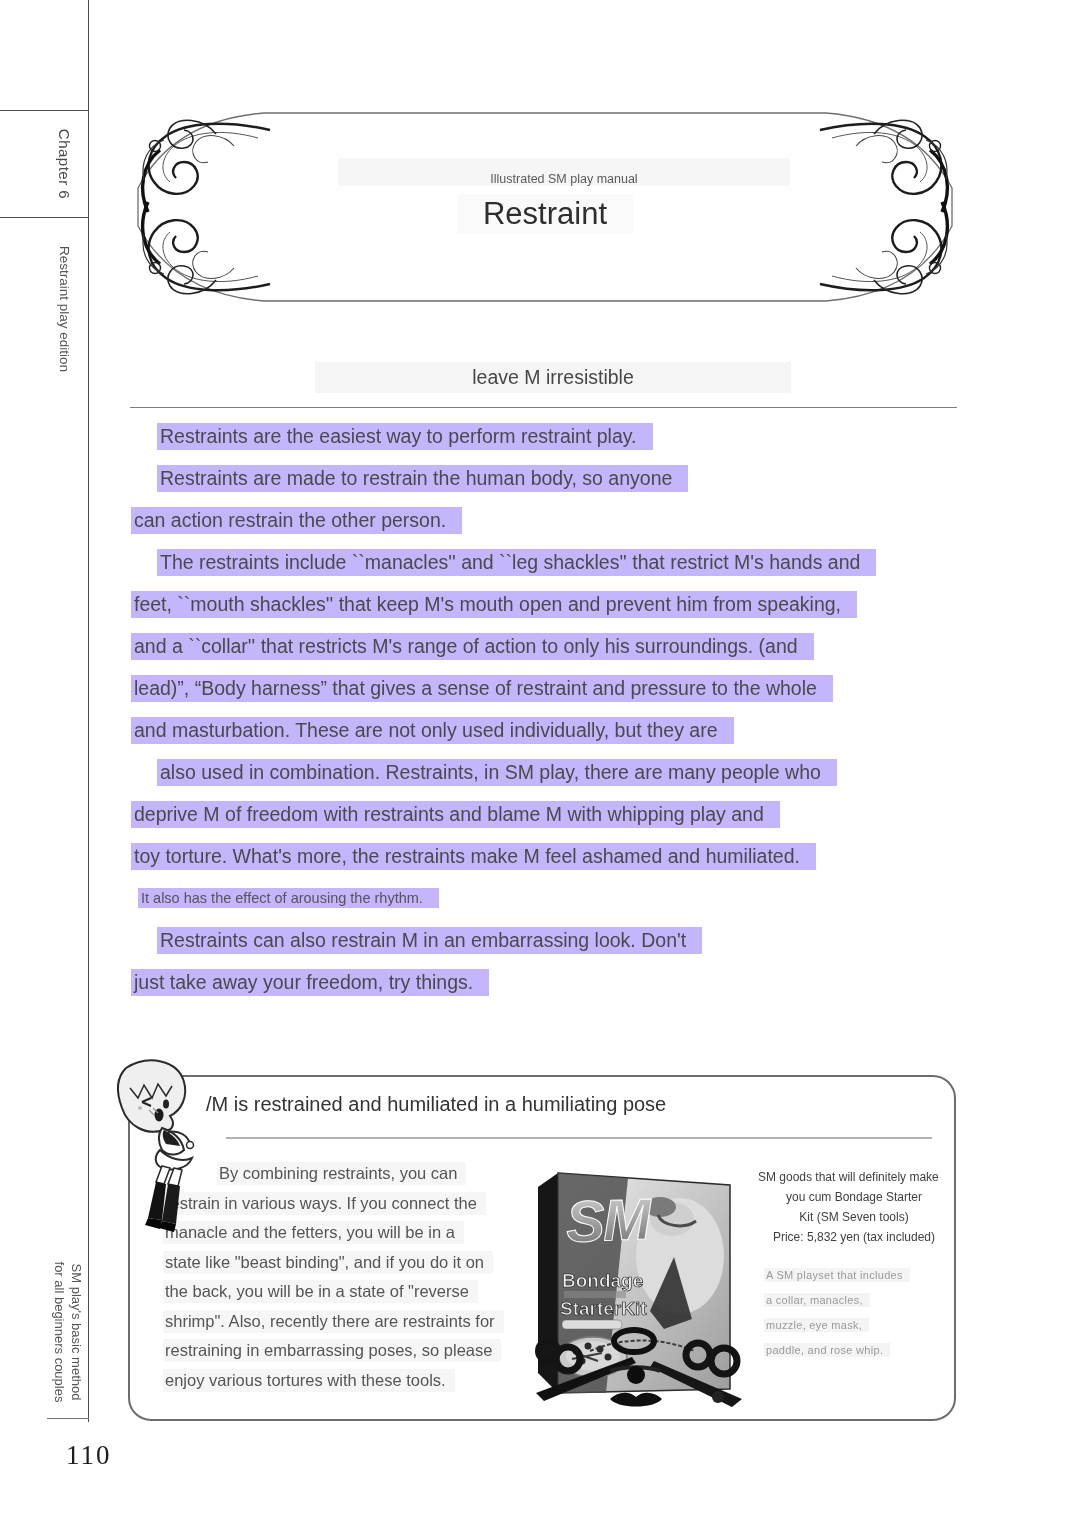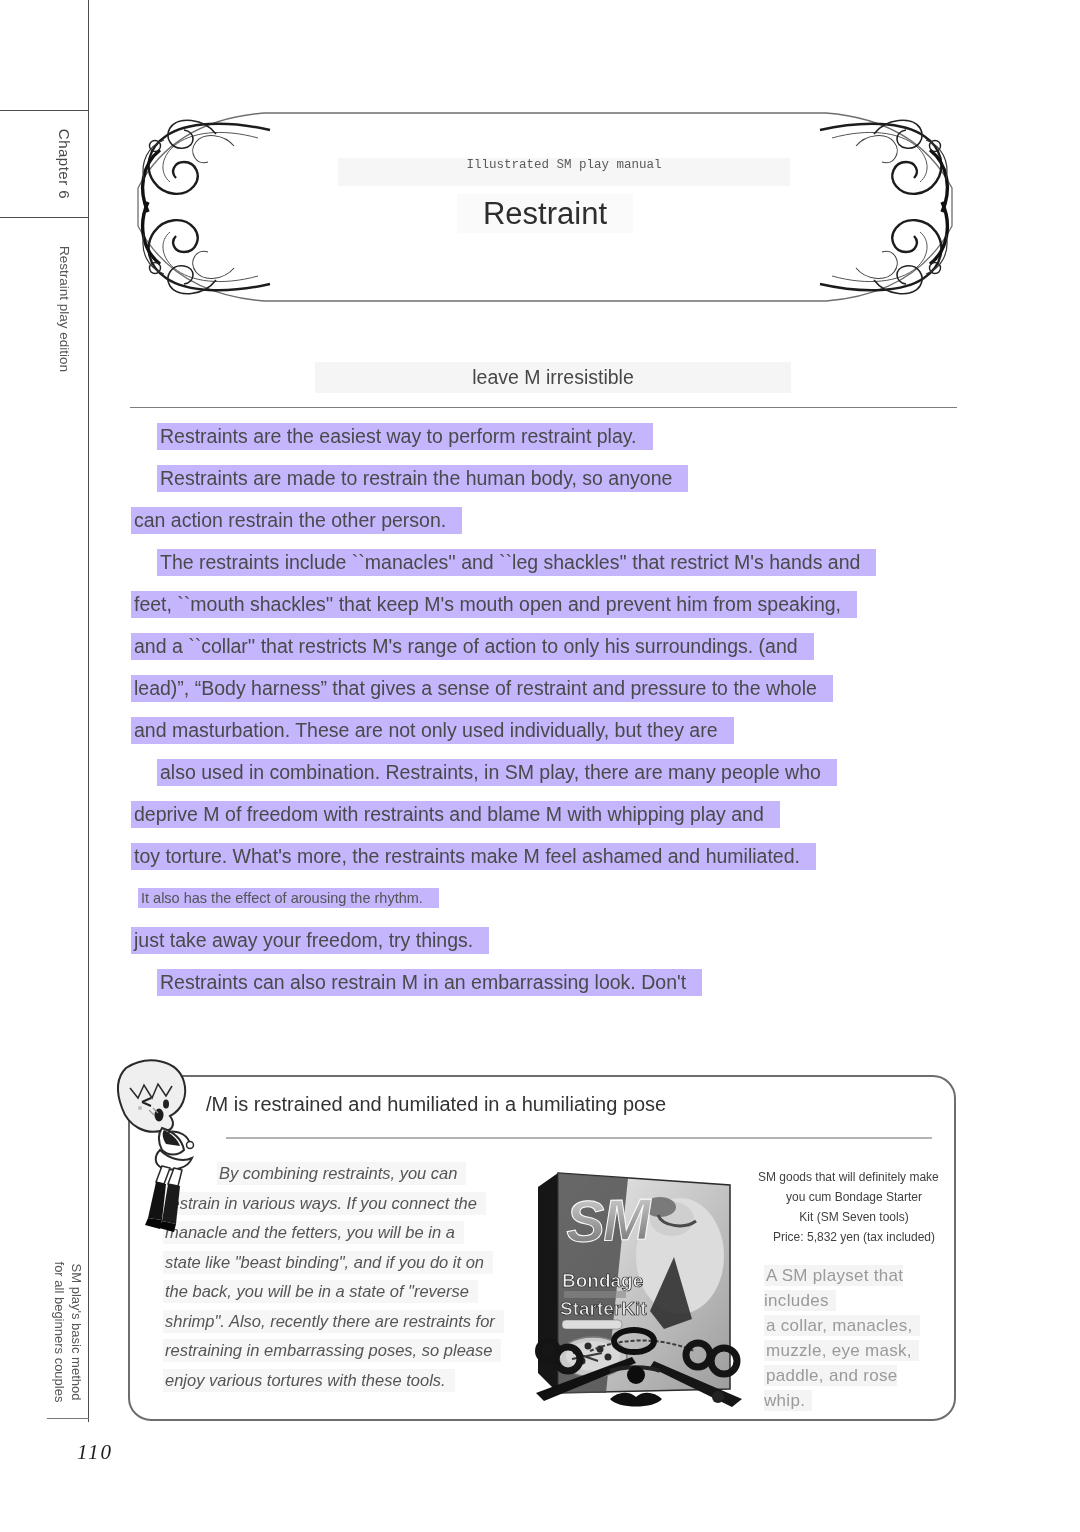--- a/index.html
+++ b/index.html
@@ -9,28 +9,28 @@
   
   .sb-vline{position:absolute;left:88px;top:0;width:1px;height:1422px;background:#4d4d4d;}
   .sb-h1{position:absolute;left:0;top:110px;width:89px;height:1px;background:#4d4d4d;}
   .sb-h2{position:absolute;left:0;top:217px;width:89px;height:1px;background:#4d4d4d;}
   .vlabel{position:absolute;transform-origin:0 0;transform:rotate(90deg);
           white-space:nowrap;text-align:center;color:#4a4a4a;}
   .chapter{left:73px;top:116px;width:96px;font-size:15px;letter-spacing:.5px;}
   .edition{left:72px;top:230px;width:158px;font-size:13.5px;color:#555;}
   .sbfoot{left:85px;top:1247px;width:170px;font-size:13px;line-height:17px;color:#555;}
   .sb-underline{position:absolute;left:47px;top:1418px;width:42px;height:1px;background:#777;}
-  .pagenum{position:absolute;left:77px;top:1440px;font-family:"Liberation Serif",serif;
-           font-size:21px;letter-spacing:2px;color:#1d1d1d;font-style:italic;}
+  .pagenum{position:absolute;left:66px;top:1440px;font-family:"Liberation Serif",serif;
+           font-size:27px;letter-spacing:2px;color:#1d1d1d;}
 
   
   .headbox{position:absolute;left:134px;top:110px;width:822px;height:194px;}
   .headbox svg{position:absolute;left:0;top:0;}
   .kicker-band{position:absolute;left:204px;top:48px;width:452px;height:28px;background:#f6f6f6;
-               display:flex;align-items:flex-start;justify-content:center;font-size:12.5px;color:#5a5a5a;font-family:Liberation Mono, monospace;}
+               display:flex;align-items:flex-end;justify-content:center;font-size:12.5px;color:#5a5a5a;}
   .main-title{position:absolute;left:0;top:86px;width:100%;text-align:center;
               font-size:31px;color:#2e2e2e;}
   .main-title span{background:#fafafa;padding:2px 26px;}
 
   
   .sec-band{position:absolute;left:315px;top:362px;width:476px;height:31px;background:#f5f5f5;
             display:flex;align-items:center;justify-content:center;font-size:19.5px;color:#474747;}
   .sec-rule{position:absolute;left:130px;top:407px;width:827px;height:1px;background:#7d7d7d;}
 
   
@@ -39,32 +39,32 @@
                  font-size:19.5px;color:#4a4a4a;}
   .article .line.ind{padding-left:26px;}
   .article .line.note{font-size:14.5px;padding-left:7px;color:#555;}
   .article .line span{background:#c4b5fd;padding:2px 16px 2px 3px;}
 
   
   .callout{position:absolute;left:128px;top:1075px;width:828px;height:346px;background:#fff;
            border:2px solid #6d6d6d;border-radius:23px;box-sizing:border-box;}
   .co-head{position:absolute;left:76px;top:16px;font-size:20px;color:#333;white-space:nowrap;}
   .co-rule{position:absolute;left:96px;top:60px;width:706px;height:2px;background:#b3b3b3;}
-  .co-body{position:absolute;left:33px;top:82px;width:372px;font-style:italic;}
+  .co-body{position:absolute;left:33px;top:82px;width:372px;}
   .co-body .line{height:29.5px;display:flex;align-items:center;white-space:nowrap;
                  font-size:16.5px;color:#555;}
   .co-body .line.first{padding-left:54px;}
   .co-body .line span{background:#f6f6f6;padding:2px 9px 2px 2px;}
   .product{position:absolute;left:402px;top:84px;width:214px;height:258px;}
   .co-right{position:absolute;left:628px;top:90px;width:192px;}
   .info .line{font-size:12px;line-height:20px;color:#3f3f3f;}
   .info .line:nth-child(2),.info .line:nth-child(3){text-align:center;}
   .info .line:nth-child(4){text-align:center;}
   .desc{margin-top:16px;padding-left:6px;}
-  .desc .line{font-size:17px;line-height:25px;color:#9a9a9a;letter-spacing:.3px;}
+  .desc .line{font-size:11px;line-height:25px;color:#9a9a9a;letter-spacing:.3px;}
   .desc .line span{background:#f4f4f4;padding:1px 7px 1px 2px;}
 
   .girl{position:absolute;left:104px;top:1052px;width:110px;height:184px;z-index:3;}
 </style>
 </head>
 <body>
 
 <div class="page">
 
   <div class="sb-vline"></div>
@@ -141,25 +141,25 @@
       </div>
       <div class="line">
         <span>deprive M of freedom with restraints and blame M with whipping play and</span>
       </div>
       <div class="line">
         <span>toy torture. What's more, the restraints make M feel ashamed and humiliated.</span>
       </div>
       <div class="line note">
         <span>It also has the effect of arousing the rhythm.</span>
       </div>
+      <div class="line ind">
+        <span>Restraints can also restrain M in an embarrassing look. Don't</span>
+      </div>
       <div class="line">
         <span>just take away your freedom, try things.</span>
-      </div>
-      <div class="line ind">
-        <span>Restraints can also restrain M in an embarrassing look. Don't</span>
       </div>
     </div>
 
   <div class="callout">
     <div class="co-head">/M is restrained and humiliated in a humiliating pose</div>
     <div class="co-rule"></div>
     <div class="co-body">
         <div class="line first">
           <span>By combining restraints, you can</span>
         </div>

